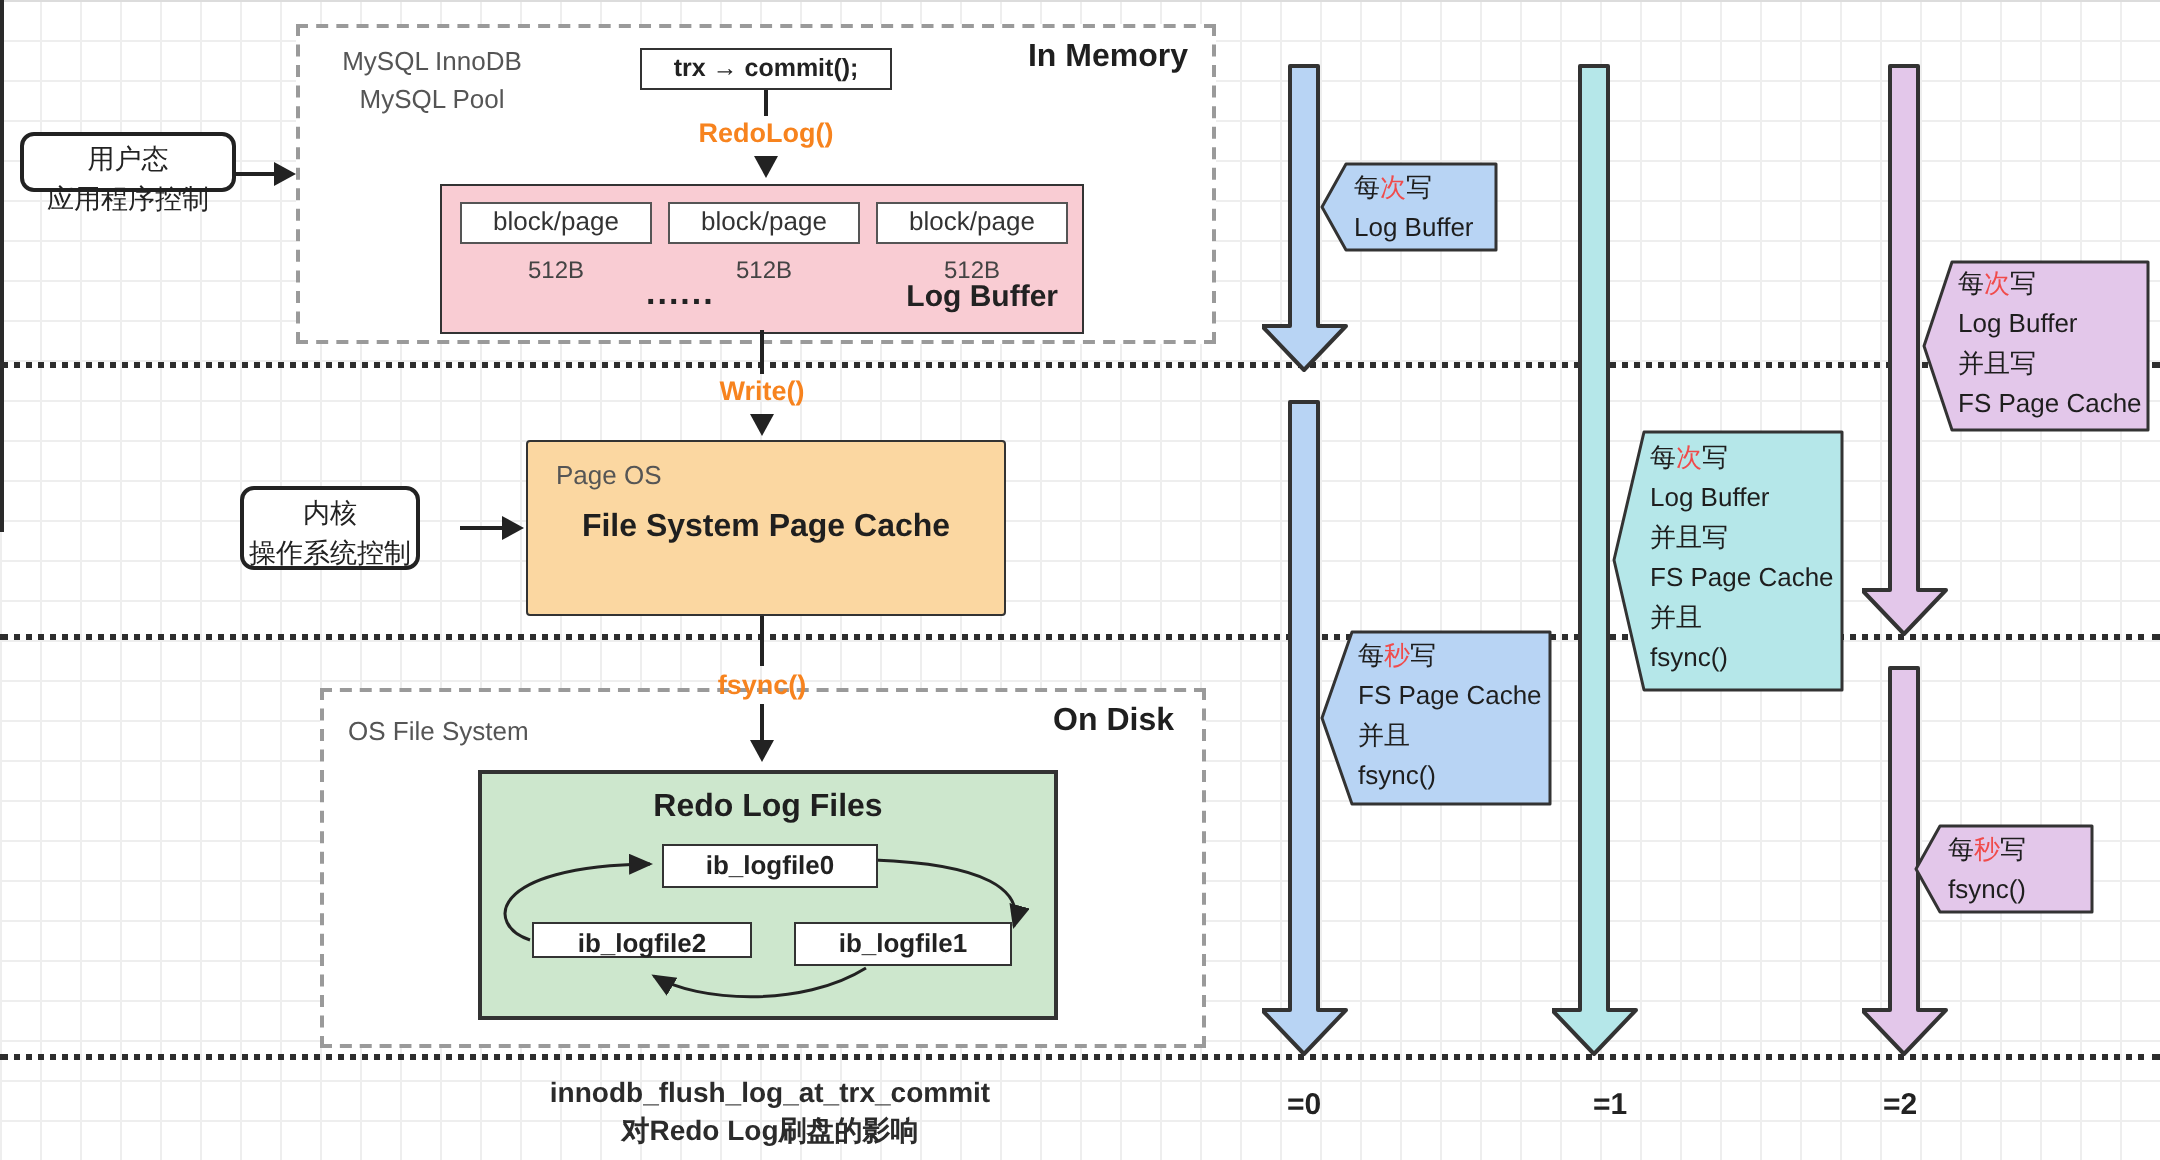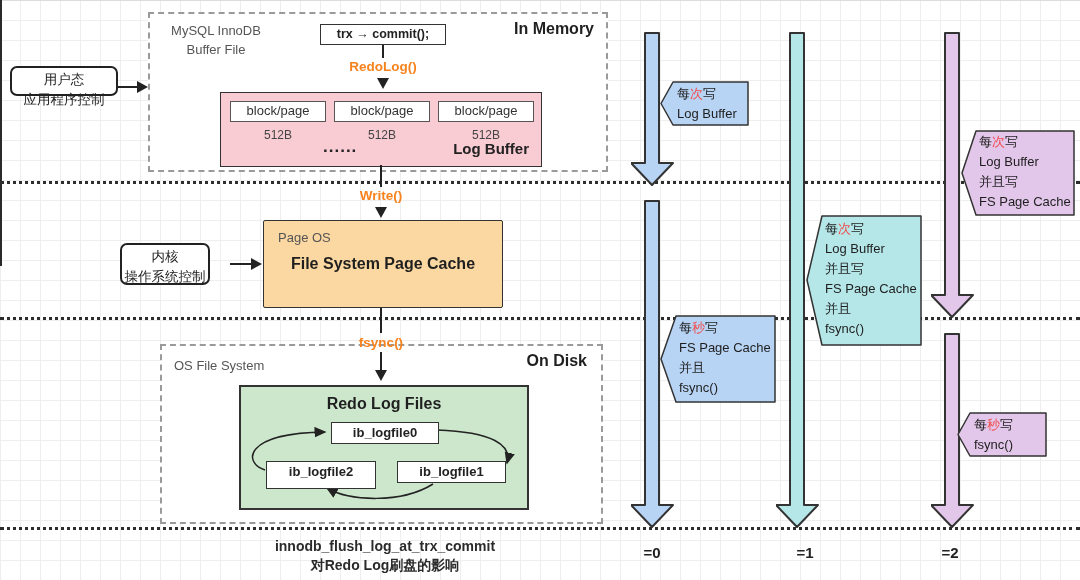--- a/index.html
+++ b/index.html
@@ -55,21 +55,21 @@
   <div class="abs" style="left:0;top:2;width:1080px;height:1px;background:#dcdcdc;"></div>
   <div class="abs" style="left:0;top:58;width:2px;height:266px;background:#2a2a2a;"></div>
 
   <div class="dotline" style="top:181px;"></div>
   <div class="dotline" style="top:317px;"></div>
   <div class="dotline" style="top:527px;"></div>
 
   <div class="dashedbox" style="left:148px;top:12px;width:460px;height:160px;">
     <div class="abs gray-label" style="left:8px;top:8px;width:116px;text-align:center;line-height:1.45;">
       <div>MySQL InnoDB</div>
-      <div>Buffer File</div>
+      <div>MySQL Pool</div>
     </div>
     <div class="abs zone-label" style="right:12px;top:6px;">In Memory</div>
 
     <div class="solidbox" style="left:170px;top:10px;width:126px;height:21px;text-align:center;font-size:12.5px;font-weight:600;line-height:18px;">trx → commit();</div>
     <div class="vline" style="left:232px;top:31px;height:13px;"></div>
     <div class="abs orange-call" style="left:168px;top:45px;width:130px;">RedoLog()</div>
     <div class="tri-down" style="left:227px;top:64px;"></div>
 
     <div class="pinkbox" style="left:70px;top:78px;width:322px;height:75px;">
       <div class="blockpage" style="left:9px;top:8px;width:96px;height:21px;">block/page</div>
@@ -121,21 +121,21 @@
         <defs>
           <marker id="ah" markerWidth="10" markerHeight="8" refX="7" refY="3.5" orient="auto">
             <path d="M0,0 L8,3.5 L0,7 z" fill="#222"></path>
           </marker>
         </defs>
         <path d="M 196 43 C 252 45 271 58 266 76" fill="none" stroke="#222" stroke-width="1.5" marker-end="url(#ah)"></path>
         <path d="M 192 97 C 160 117 108 114 86 101" fill="none" stroke="#222" stroke-width="1.5" marker-end="url(#ah)"></path>
         <path d="M 24 83 C 2 76 2 46 84 45" fill="none" stroke="#222" stroke-width="1.5" marker-end="url(#ah)"></path>
       </svg>
       <div class="filebox" style="left:90px;top:35px;width:108px;height:22px;">ib_logfile0</div>
-      <div class="filebox" style="left:25px;top:74px;width:110px;height:28px;">ib_logfile2</div>
+      <div class="filebox" style="left:25px;top:74px;width:110px;height:18px;">ib_logfile2</div>
       <div class="filebox" style="left:156px;top:74px;width:109px;height:22px;">ib_logfile1</div>
     </div>
   </div>
 
   <div class="caption" style="left:235px;top:537px;width:300px;">
     <div>innodb_flush_log_at_trx_commit</div>
     <div>对Redo Log刷盘的影响</div>
   </div>
 
   <svg class="fatarrow" style="left:631px;top:32px;" width="44" height="154" viewBox="0 0 44 154">

